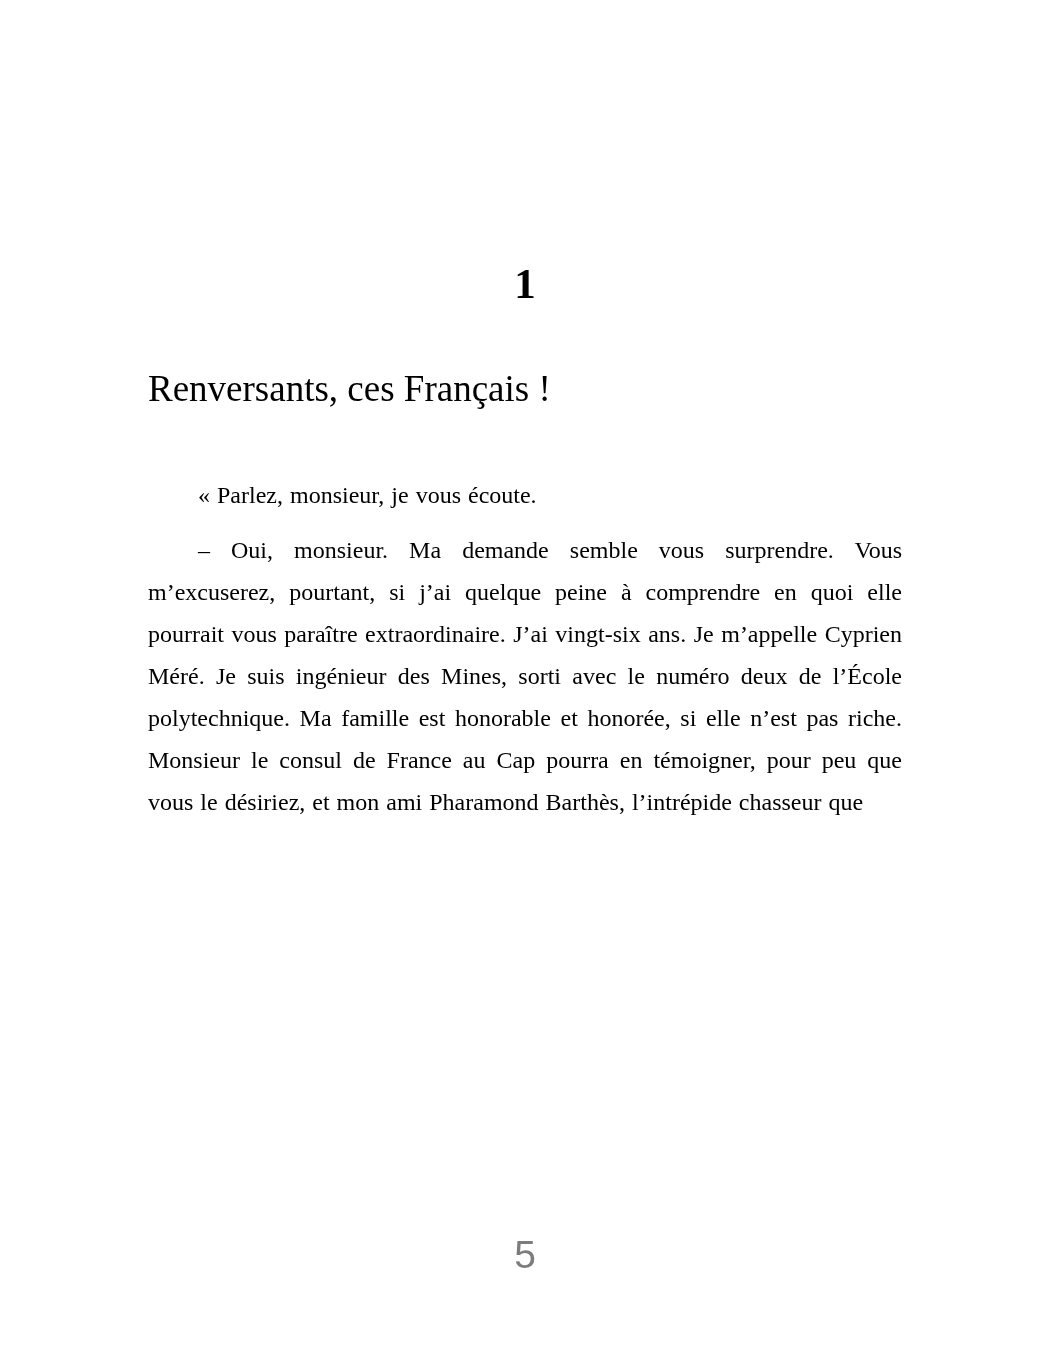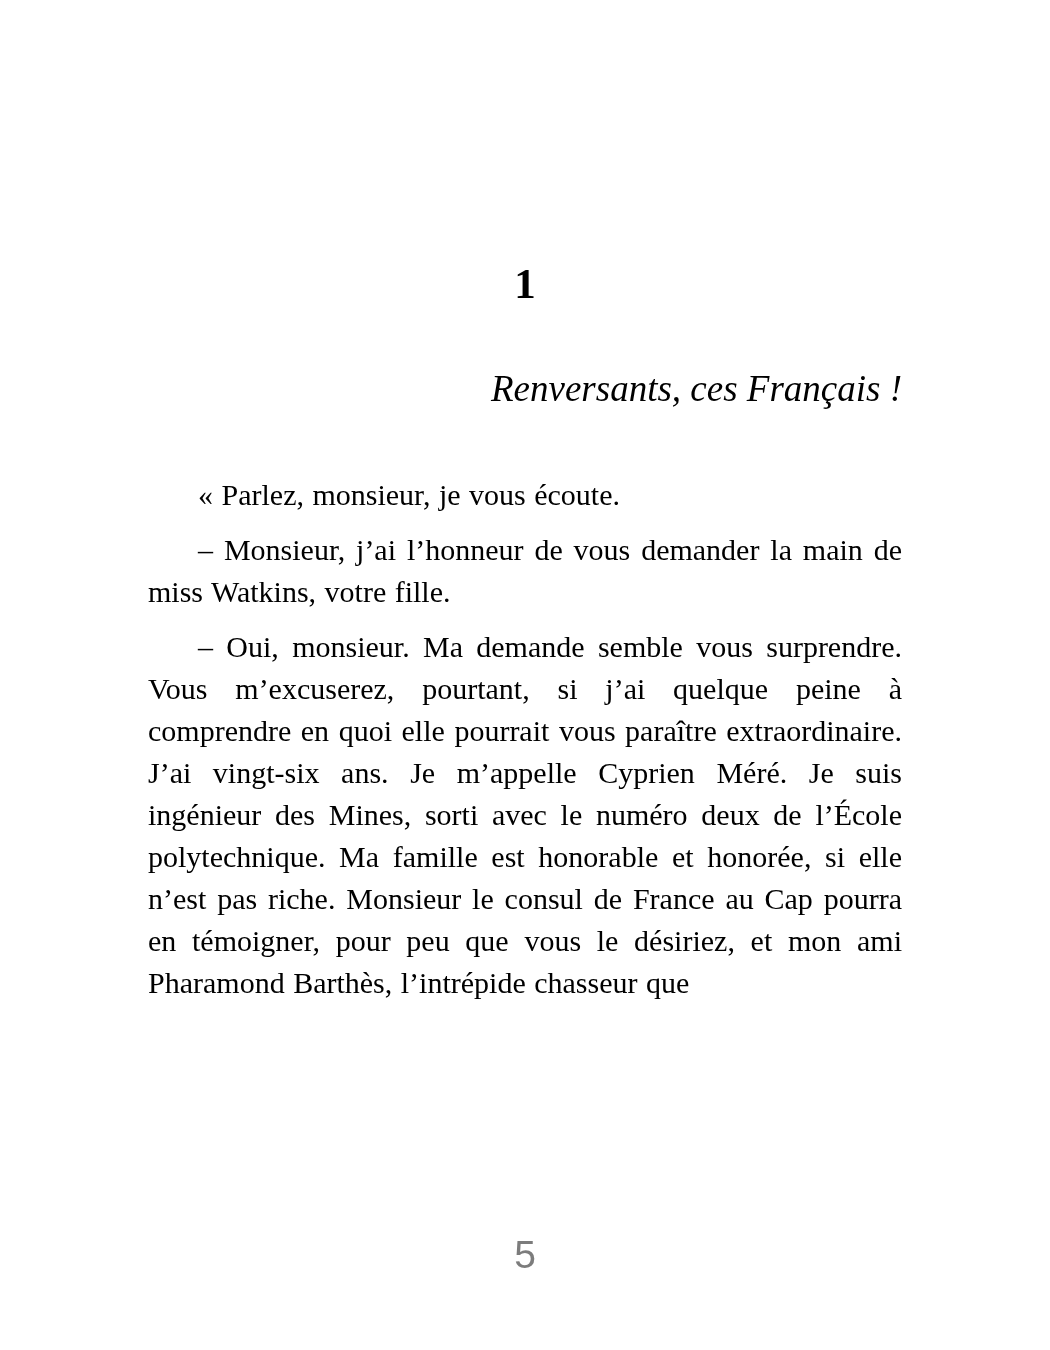--- a/index.html
+++ b/index.html
@@ -29,33 +29,32 @@
     margin: 259px 0 0 0;
     text-align: center;
     font-size: 43px;
     font-weight: bold;
     line-height: 49px;
     color: #000000;
     letter-spacing: 0;
   }
   .chapter-title {
     margin: 60px 0 0 0;
-    text-align: right;
-    font-style: italic;
+    text-align: left;
     font-weight: normal;
     font-size: 37px;
     line-height: 42px;
     color: #000000;
   }
   .body-text {
     margin-top: 64px;
   }
   .body-text p {
     margin: 0 0 13px 0;
-    font-size: 30px;
+    font-size: 24px;
     line-height: 42px;
     text-align: justify;
     text-indent: 50px;
     color: #000000;
     hyphens: none;
     word-spacing: 1px;
   }
   .page-footer {
     position: absolute;
     top: 1234px;
@@ -77,21 +76,20 @@
 <div class="book-page">
 
   <div class="text-block">
 
     <div class="chapter-number">1</div>
 
     <div class="chapter-title">Renversants, ces Français !</div>
 
     <div class="body-text">
       <p>« Parlez, monsieur, je vous écoute.</p>
-      <p>– Monsieur, j’ai l’honneur de vous demander la main de miss Watkins, votre fille.</p>
       <p>– Oui, monsieur. Ma demande semble vous surprendre. Vous m’excuserez, pourtant, si j’ai quelque peine à comprendre en quoi elle pourrait vous paraître extraordinaire. J’ai vingt-six ans. Je m’appelle Cyprien Méré. Je suis ingénieur des Mines, sorti avec le numéro deux de l’École polytechnique. Ma famille est honorable et honorée, si elle n’est pas riche. Monsieur le consul de France au Cap pourra en témoigner, pour peu que vous le désiriez, et mon ami Pharamond Barthès, l’intrépide chasseur que</p>
     </div>
 
   </div>
 
   <div class="page-footer">
     <span class="page-number">5</span>
   </div>
 
 </div>

